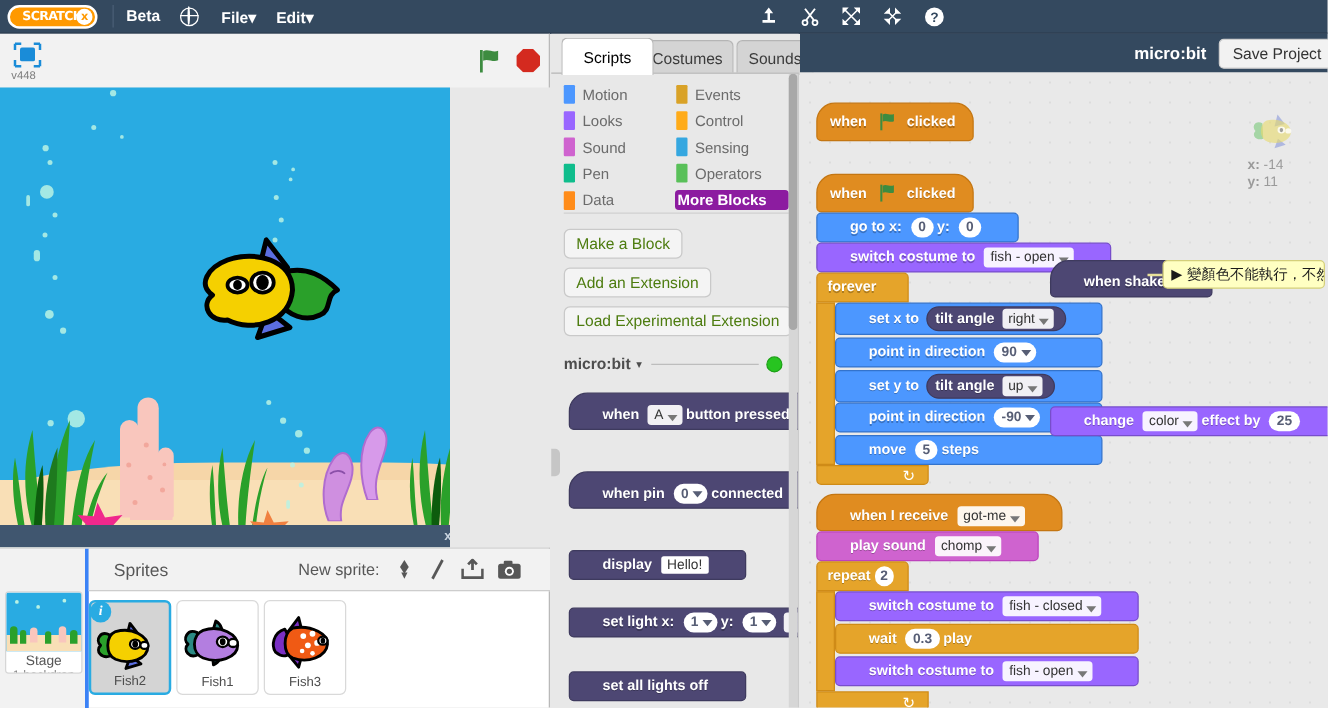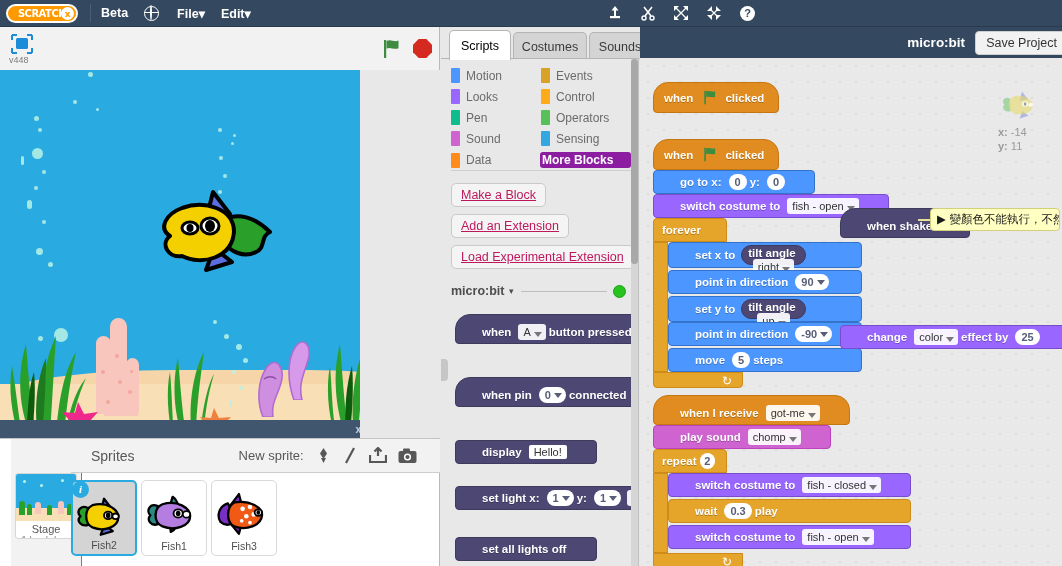--- a/index.html
+++ b/index.html
@@ -75,22 +75,22 @@
     line-height:18px; letter-spacing:.3px;
   }
   #stagecoords .lbl{color:#c8d3df;}
 
   
   #spritepane{
     position:absolute;left:0;top:438px;width:440px;height:128px;
     background:#fff;border-right:1px solid #b9b9b9;border-top:1px solid #c5c5c5;
   }
   #stagecol{
-    position:absolute;left:11px;top:0;width:71px;height:128px;background:#f2f2f2;
-    border-right:1px solid #3b82f6;
+    position:absolute;left:0;top:0;width:71px;height:128px;background:#f2f2f2;
+    border-right:3px solid #3b82f6;
   }
   #stagethumbbox{
     position:absolute;left:4px;top:34px;width:62px;height:66px;background:#fff;
     border:1px solid #d6d6d6;border-radius:3px;overflow:hidden;text-align:center;
   }
   #stagethumbimg{width:62px;height:47px;position:relative;overflow:hidden;background:#29abe2;}
   #stagethumblbl{font-size:11px;color:#575757;margin-top:2px;}
   #stagesub{font-size:10px;color:#8a8a8a;}
   #spriteshdr{
     position:absolute;left:71px;top:0;width:369px;height:34px;background:#f2f2f2;
@@ -129,23 +129,22 @@
   .catgrid{position:absolute;left:10px;top:9px;width:180px;}
   .catrow{display:flex;margin-bottom:6px;}
   .cat{display:flex;align-items:center;width:90px;cursor:pointer;}
   .catsw{width:9px;height:15px;margin-right:6px;border-radius:1px;}
   .catnm{font-size:12px;color:#6b6b6b;}
   .cat.active{background:#8c1ca0;border-radius:3px;padding:1px 2px;width:92px;}
   .cat.active .catnm{color:#fff;font-weight:bold;}
   .catsep{position:absolute;left:10px;top:111px;width:180px;height:1px;background:#cfcfcf;}
   .pbtn{
     position:absolute;left:10px;background:#f4f4f4;border:1px solid #c9c9c9;
-    border-radius:5px;font-size:12.5px;color:#be185d;padding:4px 9px;cursor:pointer;
+    border-radius:5px;font-size:12.5px;color:#4d7c0f;padding:4px 9px;cursor:pointer;
     white-space:nowrap;
-    text-decoration:underline;
   }
   #extlabel{position:absolute;left:10px;top:225px;font-size:12.5px;color:#4d4d4d;font-weight:bold;}
   #extcaret{position:absolute;left:68px;top:227px;font-size:9px;color:#4d4d4d;}
   #extline{position:absolute;left:80px;top:232px;width:86px;height:1px;background:#bdbdbd;}
   #extdot{position:absolute;left:172px;top:226px;width:13px;height:13px;border-radius:50%;
     background:#27c420;border:1px solid #1da117;}
   #palscroll{position:absolute;right:0;top:0;width:7px;height:508px;background:#d6d6d6;}
   #palthumb{position:absolute;right:0;top:0;width:7px;height:205px;background:#a8a8a8;border-radius:4px;}
   #palhandle{position:absolute;left:-1px;top:300px;width:8px;height:22px;background:#c6c6c6;
      border-radius:0 4px 4px 0;}
@@ -193,21 +192,21 @@
      display:inline-flex;align-items:center;}
   .dropw:after{content:"";position:absolute;right:4px;top:6px;border-left:4px solid transparent;
      border-right:4px solid transparent;border-top:5px solid #575E75;}
   .dropl{background:rgba(255,255,255,.92);border-radius:3px;color:#333;font-size:11px;
      padding:2px 15px 2px 5px;margin:0 3px;position:relative;text-shadow:none;font-weight:normal;}
   .dropl:after{content:"";position:absolute;right:4px;top:8px;border-left:4px solid transparent;
      border-right:4px solid transparent;border-top:5px solid #777;}
   .txtin{background:#fff;border-radius:2px;color:#333;font-size:11px;padding:1px 5px;
      margin:0 3px;text-shadow:none;font-weight:normal;}
   .report{background:#4c97ff;border:1px solid #3373cc;border-radius:13px;
-     padding:1px 6px;margin:0 2px;display:inline-flex;align-items:center;height:20px;flex-direction:column;}
+     padding:1px 6px;margin:0 2px;display:inline-flex;align-items:center;height:20px;}
   .cwrap{position:absolute;}
   .cwrap .ctop{height:24px;border-radius:4px 4px 0 0;display:flex;align-items:center;
      padding:0 8px;color:#fff;font-size:11.5px;font-weight:bold;text-shadow:0 1px 0 rgba(0,0,0,.25);}
   .cwrap .carm{width:15px;}
   .cwrap .cbot{height:16px;border-radius:0 0 4px 4px;position:relative;}
   .cwrap .cbot .arrow{position:absolute;right:10px;top:1px;color:#fff;font-size:12px;}
   .comment{
     position:absolute;background:#ffffc2;border:1px solid #d4cf7a;border-radius:4px;
     font-size:11.5px;color:#1a1a1a;padding:3px 6px;white-space:nowrap;
     font-family:"DejaVu Sans",sans-serif;
@@ -519,21 +518,21 @@
       <circle cx="60" cy="72" r="4" fill="#fff"></circle>
         <circle cx="78" cy="76" r="4" fill="#fff"></circle>
       <ellipse cx="96" cy="54" rx="8" ry="7" fill="#fff" stroke="#000" stroke-width="4"></ellipse>
       <ellipse cx="96" cy="54" rx="4" ry="5" fill="#000"></ellipse>
     </svg>
     <div class="nm">Fish3</div>
   </div>
 </div>
 
 <div id="tabs">
-  <div class="tab active" style="left:8px;width:62px;">Scripts</div>
+  <div class="tab active" style="left:8px;width:74px;">Scripts</div>
   <div class="tab" style="left:72px;width:74px;">Costumes</div>
   <div class="tab" style="left:148px;width:62px;">Sounds</div>
 </div>
 
 <div id="palette">
   <div class="catgrid">
     <div class="catrow">
       <div class="cat">
         <span class="catsw" style="background:#4c97ff"></span>
         <span class="catnm">Motion</span>
@@ -548,36 +547,36 @@
         <span class="catsw" style="background:#9966ff"></span>
         <span class="catnm">Looks</span>
         </div>
       <div class="cat">
         <span class="catsw" style="background:#ffab19"></span>
         <span class="catnm">Control</span>
         </div>
     </div>
     <div class="catrow">
       <div class="cat">
+        <span class="catsw" style="background:#cf63cf"></span>
+        <span class="catnm">Sound</span>
+        </div>
+      <div class="cat">
+        <span class="catsw" style="background:#35a7e0"></span>
+        <span class="catnm">Sensing</span>
+        </div>
+    </div>
+    <div class="catrow">
+      <div class="cat">
         <span class="catsw" style="background:#0fbd8c"></span>
         <span class="catnm">Pen</span>
         </div>
       <div class="cat">
         <span class="catsw" style="background:#59c059"></span>
         <span class="catnm">Operators</span>
-        </div>
-    </div>
-    <div class="catrow">
-      <div class="cat">
-        <span class="catsw" style="background:#cf63cf"></span>
-        <span class="catnm">Sound</span>
-        </div>
-      <div class="cat">
-        <span class="catsw" style="background:#35a7e0"></span>
-        <span class="catnm">Sensing</span>
         </div>
     </div>
     <div class="catrow">
       <div class="cat">
         <span class="catsw" style="background:#ff8c1a"></span>
         <span class="catnm">Data</span>
         </div>
       <div class="cat active">
         <span class="catnm">More Blocks</span>
         </div>

